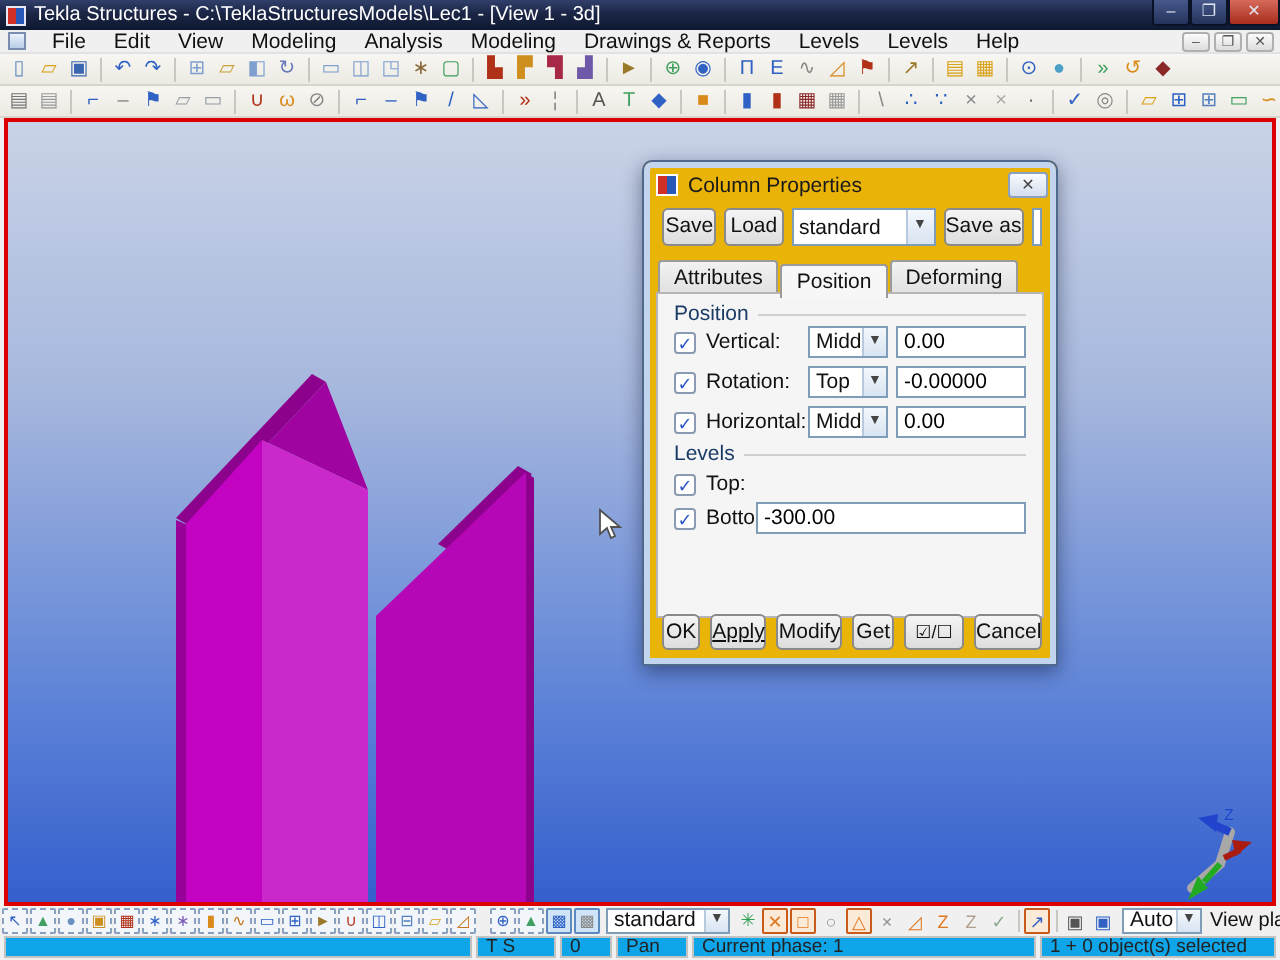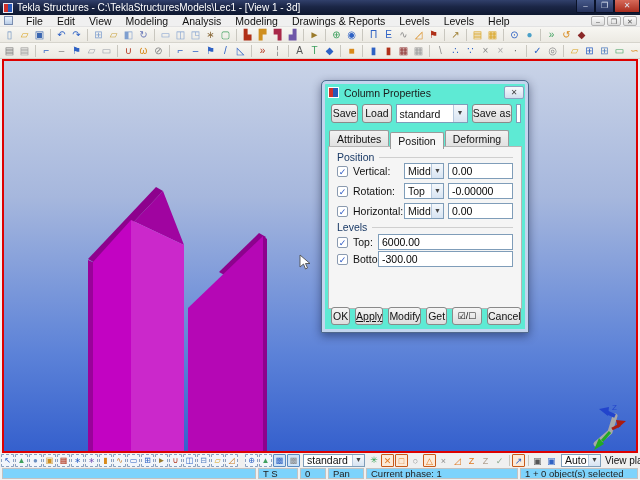--- a/index.html
+++ b/index.html
@@ -36,21 +36,21 @@
   .tsep { flex:0 0 auto; width:1px; height:12px; background:#c9c7bf; margin:0 3px; }
 
   
   .viewport { position:absolute; left:2px; top:59px; width:636px; height:394px;
     border:2px solid #dd0000;
     background:linear-gradient(180deg,#c9d3e7 0%, #a6b7dd 35%, #5c82d8 75%, #3560cd 100%); }
   .viewport svg { display:block; }
 
   
   .dlg { position:absolute; left:321px; top:80px; width:208px; height:253px;
-    background:#5eead4; border:1px solid #50688c; border-radius:5px 5px 1px 1px;
+    background:#eab308; border:1px solid #50688c; border-radius:5px 5px 1px 1px;
     box-shadow:0 3px 10px rgba(0,10,40,.45), inset 0 0 0 3px #c3d5ee; }
   .dlg-title { position:absolute; left:4px; top:3px; right:4px; height:17px; display:flex; align-items:center; }
   .dlg-icon { width:11px; height:11px; margin:0 5px 0 2px;
     background:linear-gradient(90deg,#d03028 50%, #2858b8 50%); border:1px solid #fff; }
   .dlg-title-text { font-size:10.5px; color:#1a1a1a; }
   .dlg-close { margin-left:auto; width:20px; height:13px; font-size:8px; line-height:12px; text-align:center; color:#444;
     background:linear-gradient(#f8fafd,#d4dfee); border:1px solid #8ba1c1; border-radius:2px; }
   .btn { background:linear-gradient(#f5f5f5,#dddddd); border:1px solid #8a8a8a; border-radius:3px;
     font-size:10.5px; text-align:center; height:19px; line-height:17px; color:#111; }
   .dlg-row1 { position:absolute; left:9px; top:23px; right:7px; display:flex; gap:4px; }
@@ -100,25 +100,25 @@
   .snapbtn { flex:0 0 auto; width:13px; height:13px; line-height:12px; text-align:center; font-size:9px;
     margin-right:1px; border:1px solid transparent; border-radius:1px; }
   .snapbtn.on { border-color:#c85a1a; background:#fcead8; }
   .bb-sep { flex:0 0 auto; width:1px; height:11px; background:#c9c7bf; margin:0 2px; }
   .auto-combo { width:40px; }
   .viewplan { flex:1; min-width:0; white-space:nowrap; overflow:hidden; font-size:10px; padding-left:2px; color:#111; }
 
   
   .statusbar { position:absolute; left:0; top:467px; width:640px; height:13px; background:#f0f0f0;
     display:flex; align-items:stretch; gap:2px; padding:1px 2px; font-size:9.5px; color:#222; }
-  .scell { border:1px solid #c2c2c2; background:#7dd3fc; white-space:nowrap; overflow:hidden;
+  .scell { border:1px solid #c2c2c2; background:#0ea5e9; white-space:nowrap; overflow:hidden;
     display:flex; align-items:center; padding:0 4px; }
   .s-msg { flex:1; }
   .s-t { width:40px; } .s-0 { width:26px; } .s-pan { width:36px; }
-  .s-phase { width:152px; } .s-sel { width:118px; }
+  .s-phase { width:172px; } .s-sel { width:118px; }
 </style>
 </head>
 <body>
 
 <div class="app">
 
   <div class="titlebar">
     <div class="app-icon"></div>
     <div class="title-text">Tekla Structures - C:\TeklaStructuresModels\Lec1 - [View 1 - 3d]</div>
     <div class="winbtns">
@@ -344,21 +344,20 @@
       </div>
 
       <div class="grp-label" style="top:74px;">
         <span>Levels</span>
           <span class="line"></span>
       </div>
 
       <div class="prow lrow" style="top:87px;">
         <span class="cb">✓</span>
         <span class="lbl">Top:</span>
-        <input class="tfield val" value="6000.00" style="">
       </div>
 
       <div class="prow lrow" style="top:104px;">
         <span class="cb">✓</span>
         <span class="lbl">Bottom:</span>
         <input class="tfield val" value="-300.00" style="">
       </div>
     </div>
 
     <div class="dlg-btns">

